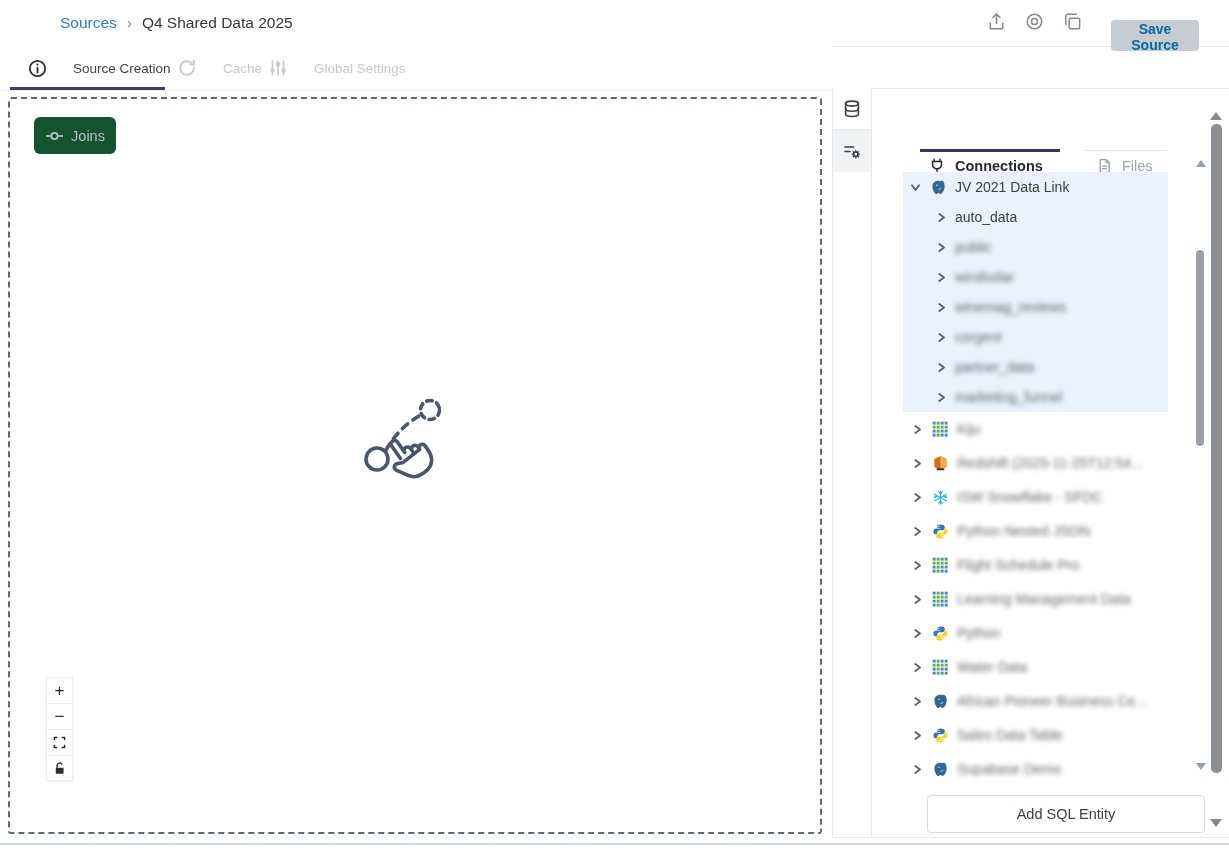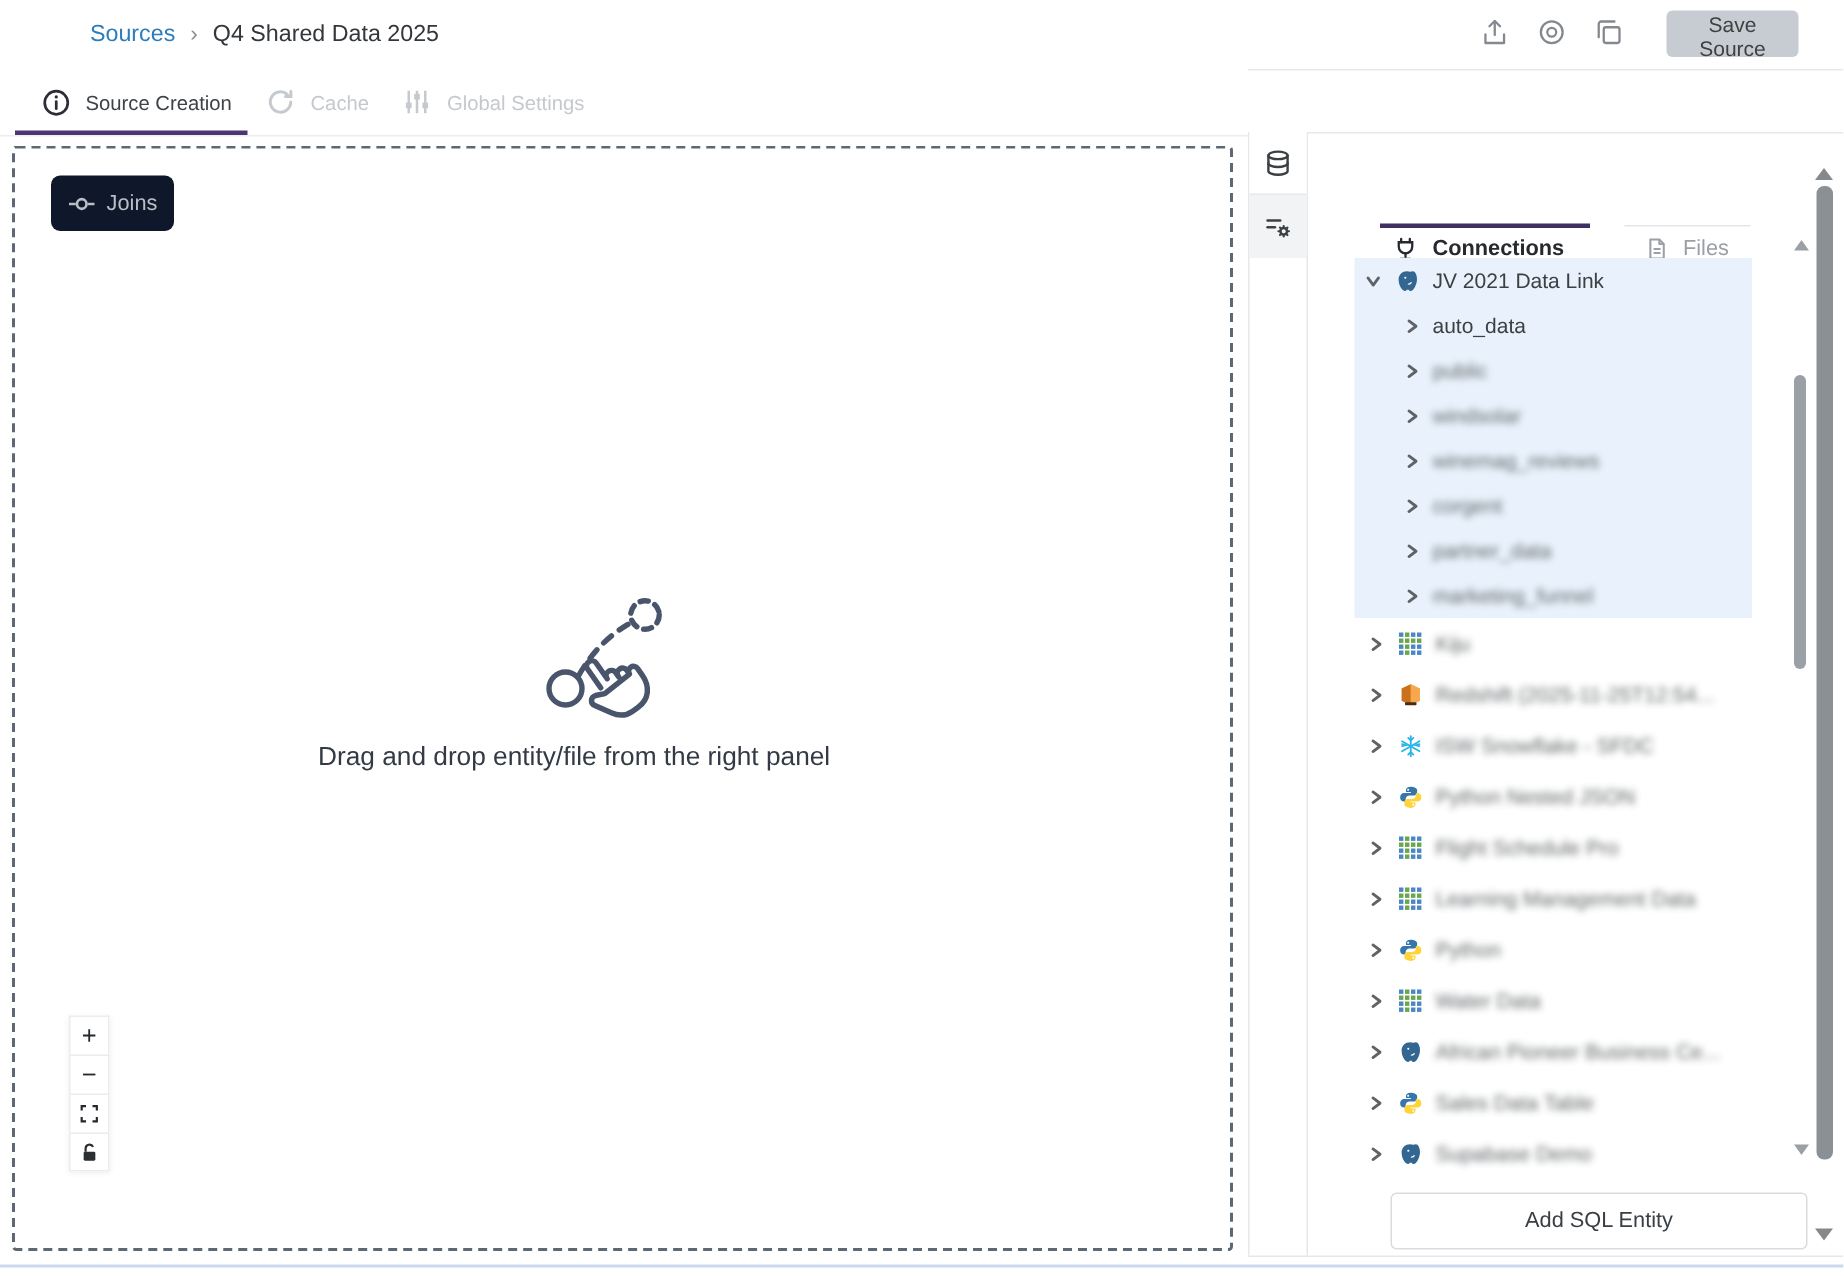--- a/index.html
+++ b/index.html
@@ -11,34 +11,34 @@
 
   
   .hdr{position:absolute;left:0;top:0;width:1229px;height:46px;background:#fff;border-bottom:1px solid #e7e9ec;}
   .crumb{position:absolute;left:16px;top:0;height:46px;display:flex;align-items:center;gap:10px;font-size:15.5px;margin-left:44px;}
   .crumb-root{color:#2d7dbd;cursor:pointer;}
   .crumb-sep{color:#868c93;font-size:15px;transform:translateY(-1px);}
   .crumb-cur{color:#33373c;}
   .hdr-actions{position:absolute;left:986px;top:11px;display:flex;gap:17px;align-items:center;color:#84898f;}
   .hdr-icon{width:21px;height:21px;display:flex;align-items:center;justify-content:center;cursor:pointer;}
   .hdr-icon svg{stroke:#84898f;fill:none;stroke-width:1.6;stroke-linecap:round;stroke-linejoin:round;}
-  .save-btn{position:absolute;left:1111px;top:7px;width:88px;height:31px;background:#c7ccd2;color:#404040;
-    font-size:14px;border:none;border-radius:4px;font-family:inherit;}
+  .save-btn{position:absolute;left:1111px;top:20px;width:88px;height:31px;background:#c7ccd2;color:#0369a1;
+    font-size:14px;border:none;border-radius:4px;font-family:inherit;font-weight:bold;}
 
   
   .tabrow{position:absolute;left:0;top:46px;width:832px;height:44px;border-bottom:1px solid #ededef;background:#fff;}
-  .ttab{position:absolute;top:0;height:44px;display:flex;align-items:center;gap:10px;font-size:13.5px;cursor:pointer;}
+  .ttab{position:absolute;top:0;height:44px;display:flex;align-items:center;gap:26px;font-size:13.5px;cursor:pointer;}
   .ttab .ic{display:flex;align-items:center;}
   .ttab-active{color:#3f4348;font-weight:500;}
   .ttab-disabled{color:#c5c9ce;}
   .ttab-underline{position:absolute;left:10px;top:87px;width:155px;height:3px;background:#4a3673;}
 
   
   .canvas{position:absolute;left:8px;top:97px;width:810px;height:733px;border:2px dashed #5d6875;border-radius:3px;background:#fff;}
-  .joins-btn{position:absolute;left:24px;top:18px;width:82px;height:37px;background:#0f172a;border:none;border-radius:6px;
+  .joins-btn{position:absolute;left:24px;top:18px;width:82px;height:37px;background:#14532d;border:none;border-radius:6px;
     display:flex;align-items:center;justify-content:center;gap:7px;color:#b9bfc7;font-size:14.5px;font-family:inherit;}
   .joins-btn svg{stroke:#b9bfc7;fill:none;stroke-width:1.8;}
   .dz-icon{position:absolute;left:352px;top:294px;width:102px;height:96px;}
   .dz-text{position:absolute;left:202px;top:395px;width:360px;font-size:17.5px;line-height:21px;color:#333a45;}
   .ctrls{position:absolute;left:36px;top:578px;width:27px;box-shadow:0 1px 4px rgba(0,0,0,.07);}
   .ctrl{width:27px;height:26px;background:#fff;border:1px solid #ececec;border-bottom:none;box-sizing:border-box;
     display:flex;align-items:center;justify-content:center;font-size:17px;color:#24292e;cursor:pointer;user-select:none;}
   .ctrl:last-child{border-bottom:1px solid #ececec;}
   .ctrl svg{display:block;}
 
@@ -167,21 +167,20 @@
   <svg class="dz-icon" viewBox="0 0 102 96">
     <g fill="none" stroke="#49556a" stroke-width="3.6" stroke-linecap="round" stroke-linejoin="round">
       <circle cx="15" cy="66" r="11"></circle>
       <path d="M24 57 C33 41 45 30 57 23" stroke-dasharray="7 6.5"></path>
       <circle cx="68" cy="17" r="9.5" stroke-dasharray="5.5 4.8"></circle>
     </g>
     <g transform="translate(15,56) rotate(-35) scale(2.5)">
       <path d="M5.5 8.5 V2.4 a1.4 1.4 0 0 1 2.8 0 V7.2 m0 .3 a1.4 1.4 0 0 1 2.8 0 v1.4 m0-.2 a1.4 1.4 0 0 1 2.8 0 v.9 m0 .3 a1.3 1.3 0 0 1 2.6 0 v2.2 c0 3.7-2.2 6.4-5.9 6.4 h-1.8 c-2.2 0-3.6-.9-4.8-2.9 l-2.5-4.1 c-.7-1.2.3-2.5 1.7-2.1 l2.3 1z" fill="#ffffff" stroke="#49556a" stroke-width="1.45" stroke-linejoin="round" stroke-linecap="round"></path>
     </g>
   </svg>
-  <div class="dz-text">Drag and drop entity/file from the right panel</div>
 
   <div class="ctrls">
     <div class="ctrl">
         <span>+</span>
       </div>
     <div class="ctrl">
         <span>−</span>
       </div>
     <div class="ctrl">
       <svg width="13" height="13" viewBox="0 0 18 18" fill="none" stroke="#24292e" stroke-width="2">

